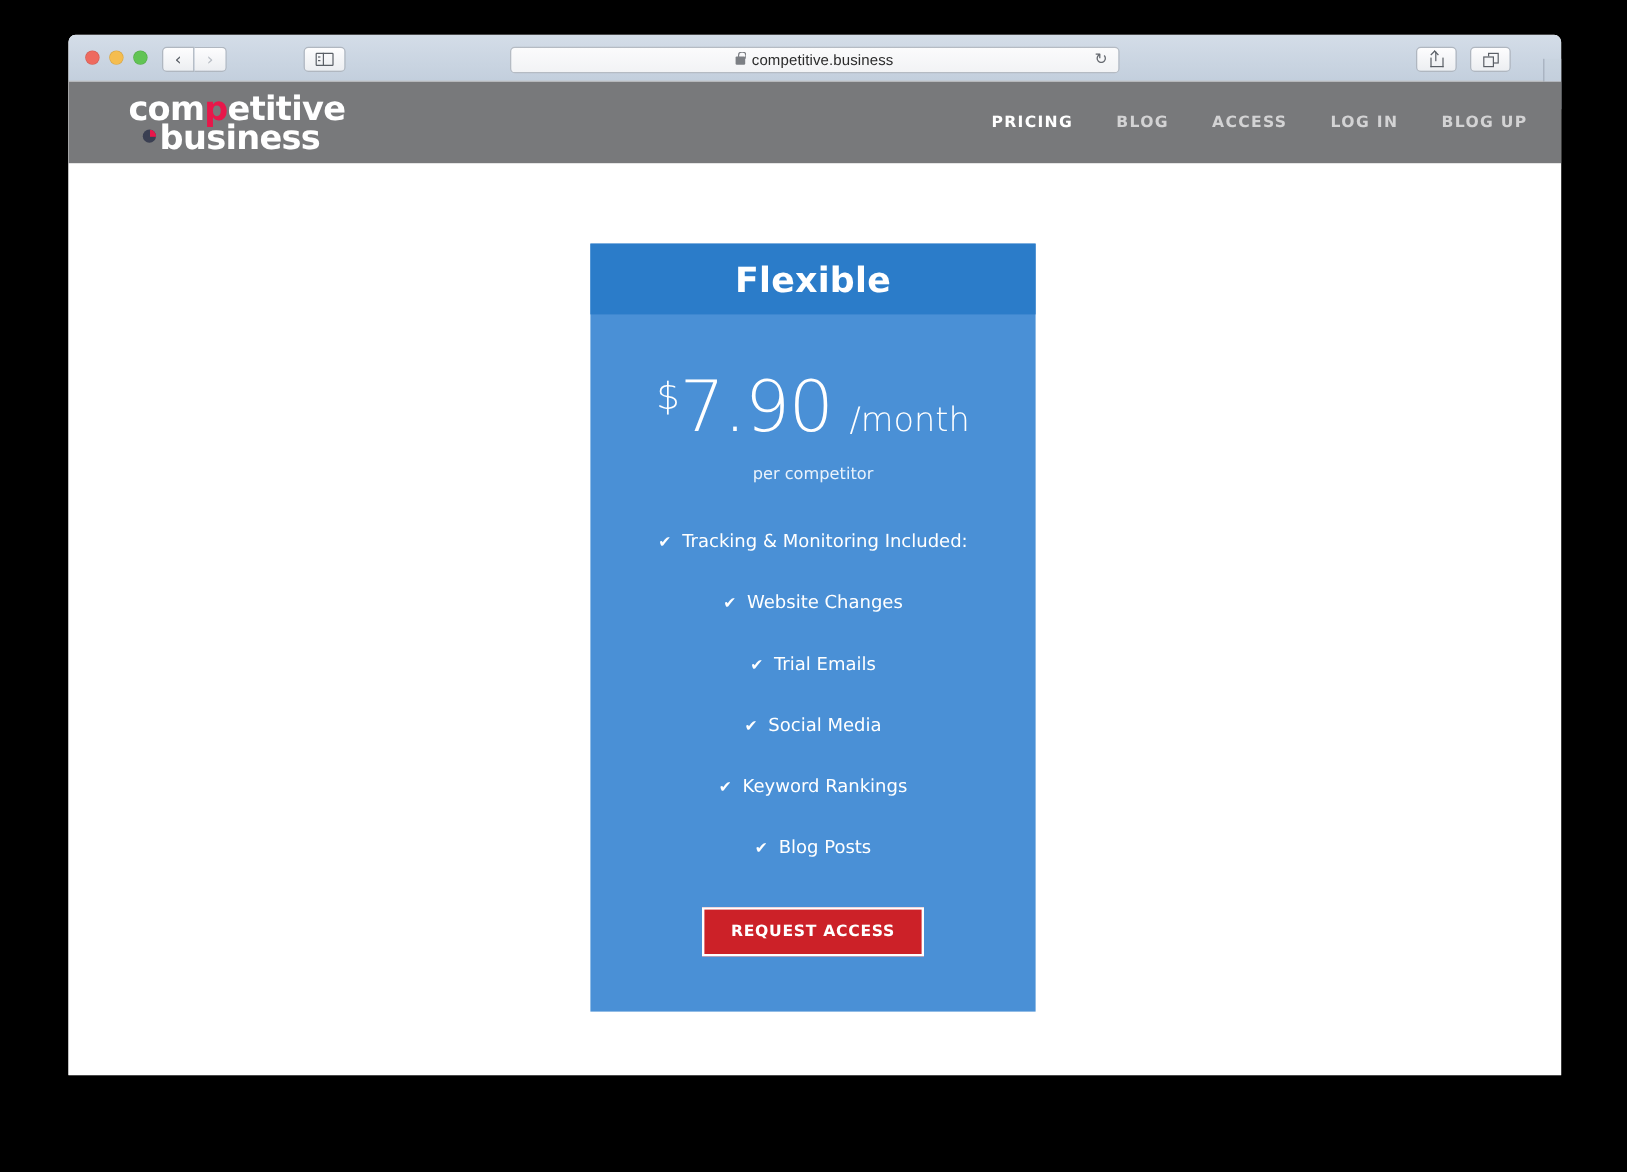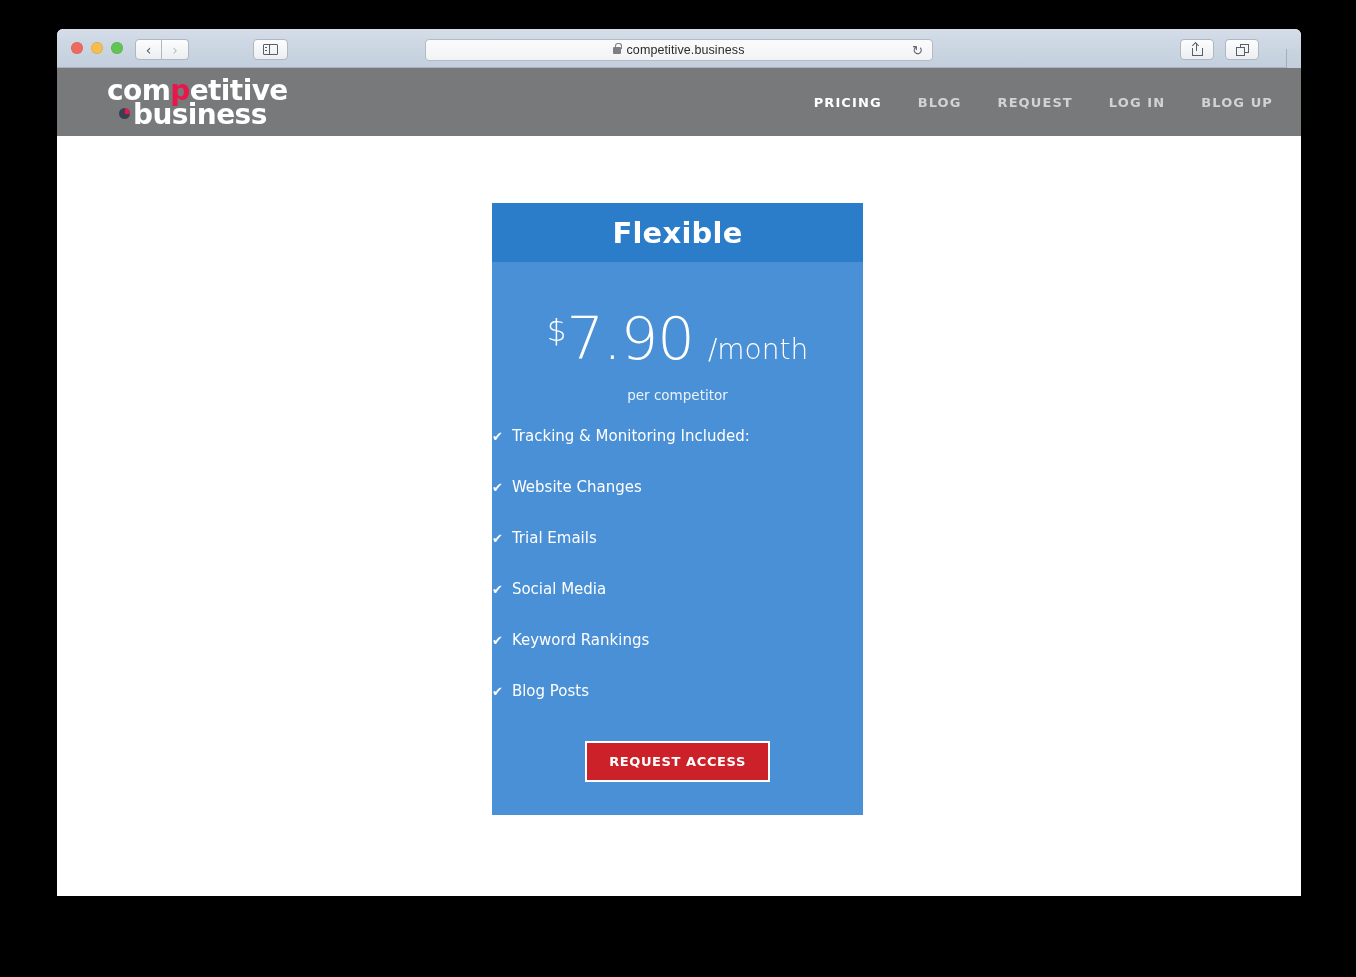--- a/index.html
+++ b/index.html
@@ -222,21 +222,21 @@
   }
   .nav-link.active { color: #ffffff; }
 
   
   .card {
     position: absolute;
     left: 435px;
     top: 135px;
     width: 371px;
     background: #4a90d6;
-    padding-bottom: 33px;
+    padding-bottom: 46px;
   }
   .card-header {
     background: #2b7cc9;
     height: 59px;
     display: flex;
     align-items: center;
     justify-content: center;
   }
   .card-title {
     color: #ffffff;
@@ -262,22 +262,22 @@
   .period   { font-size: 28px; font-weight: 300; margin-left: 14px; }
   .per-unit {
     margin-top: 14px;
     font-size: 13.5px;
     color: #e9f2fb;
     font-family: "DejaVu Sans", sans-serif;
   }
 
   .features {
     list-style: none;
-    margin-top: 24px;
-    text-align: left;
+    margin-top: 39px;
+    text-align: center;
   }
   .feature {
     color: #ffffff;
     font-size: 15px;
     padding: 0;
     margin-bottom: 33px;
     white-space: nowrap;
     font-family: "DejaVu Sans", sans-serif;
   }
   .feature:last-child { margin-bottom: 0; }
@@ -361,21 +361,21 @@
 
       <div class="logo">
         <div class="logo-line1"><span>com</span><span class="logo-p-accent">p</span><span>etitive</span></div>
         <span class="logo-dot"></span>
         <div class="logo-line2">business</div>
       </div>
 
       <div class="site-nav-links">
         <a href="#" class="nav-link active">PRICING</a>
         <a href="#" class="nav-link">BLOG</a>
-        <a href="#" class="nav-link">REQUEST</a>
+        <a href="#" class="nav-link">ACCESS</a>
         <a href="#" class="nav-link">LOG IN</a>
         <a href="#" class="nav-link">BLOG UP</a>
       </div>
     </div>
 
     <div class="card">
 
       <div class="card-header">
         <span class="card-title">Flexible</span>
       </div>

